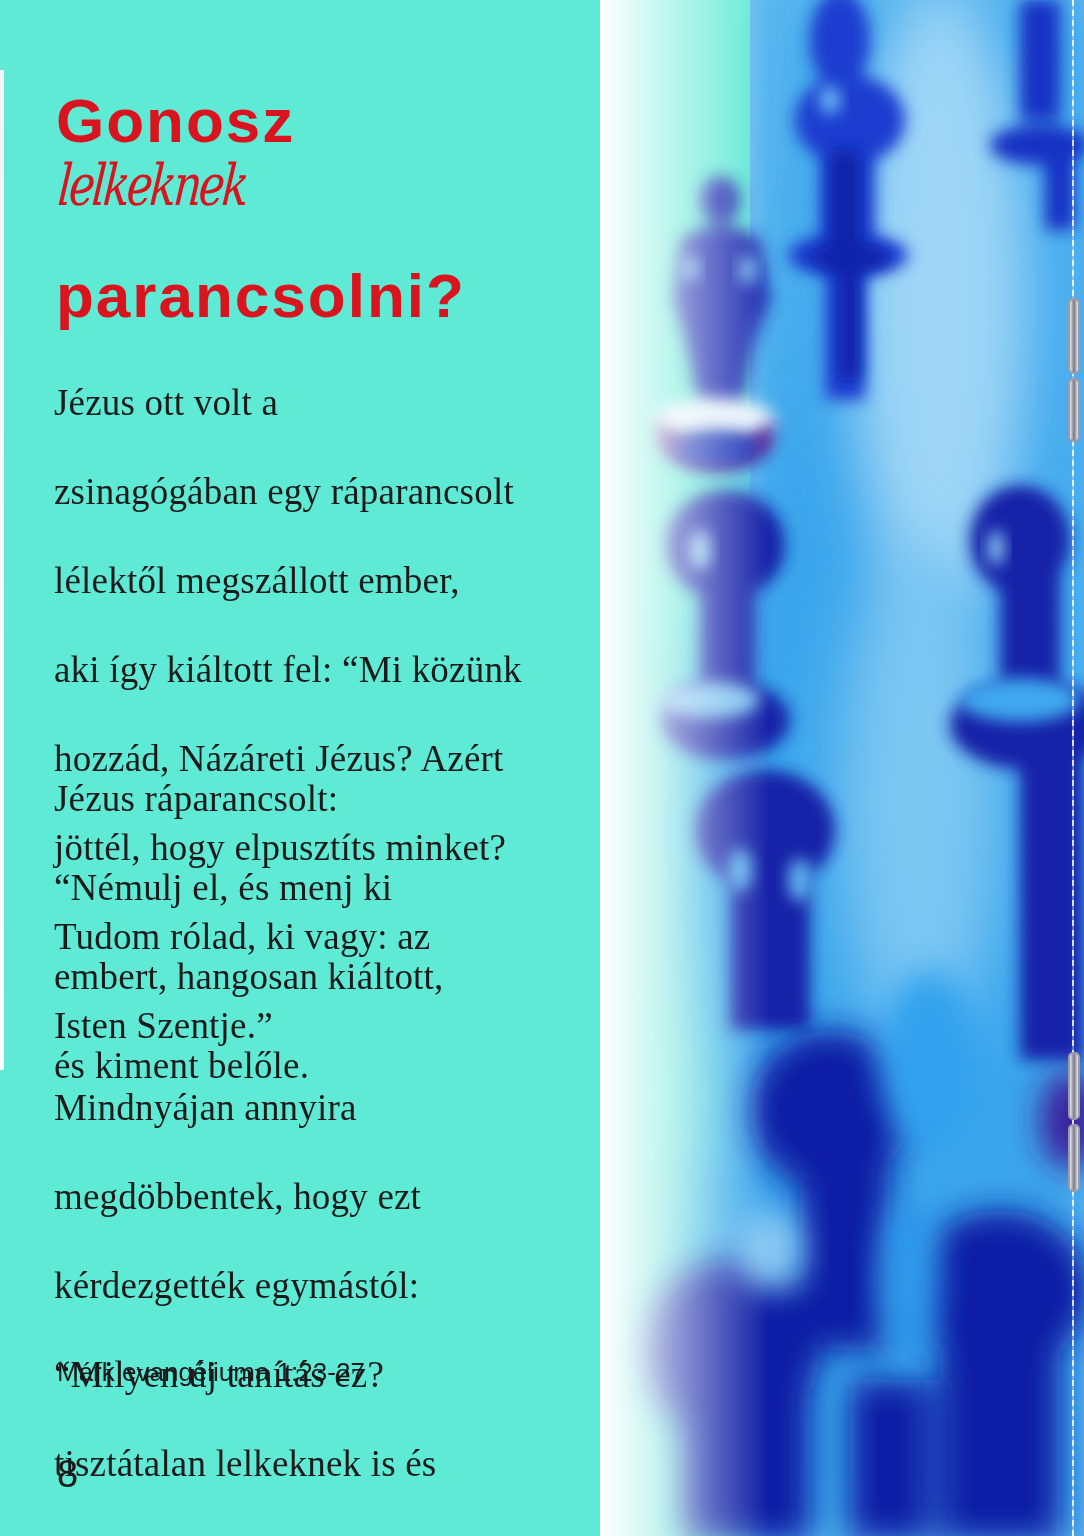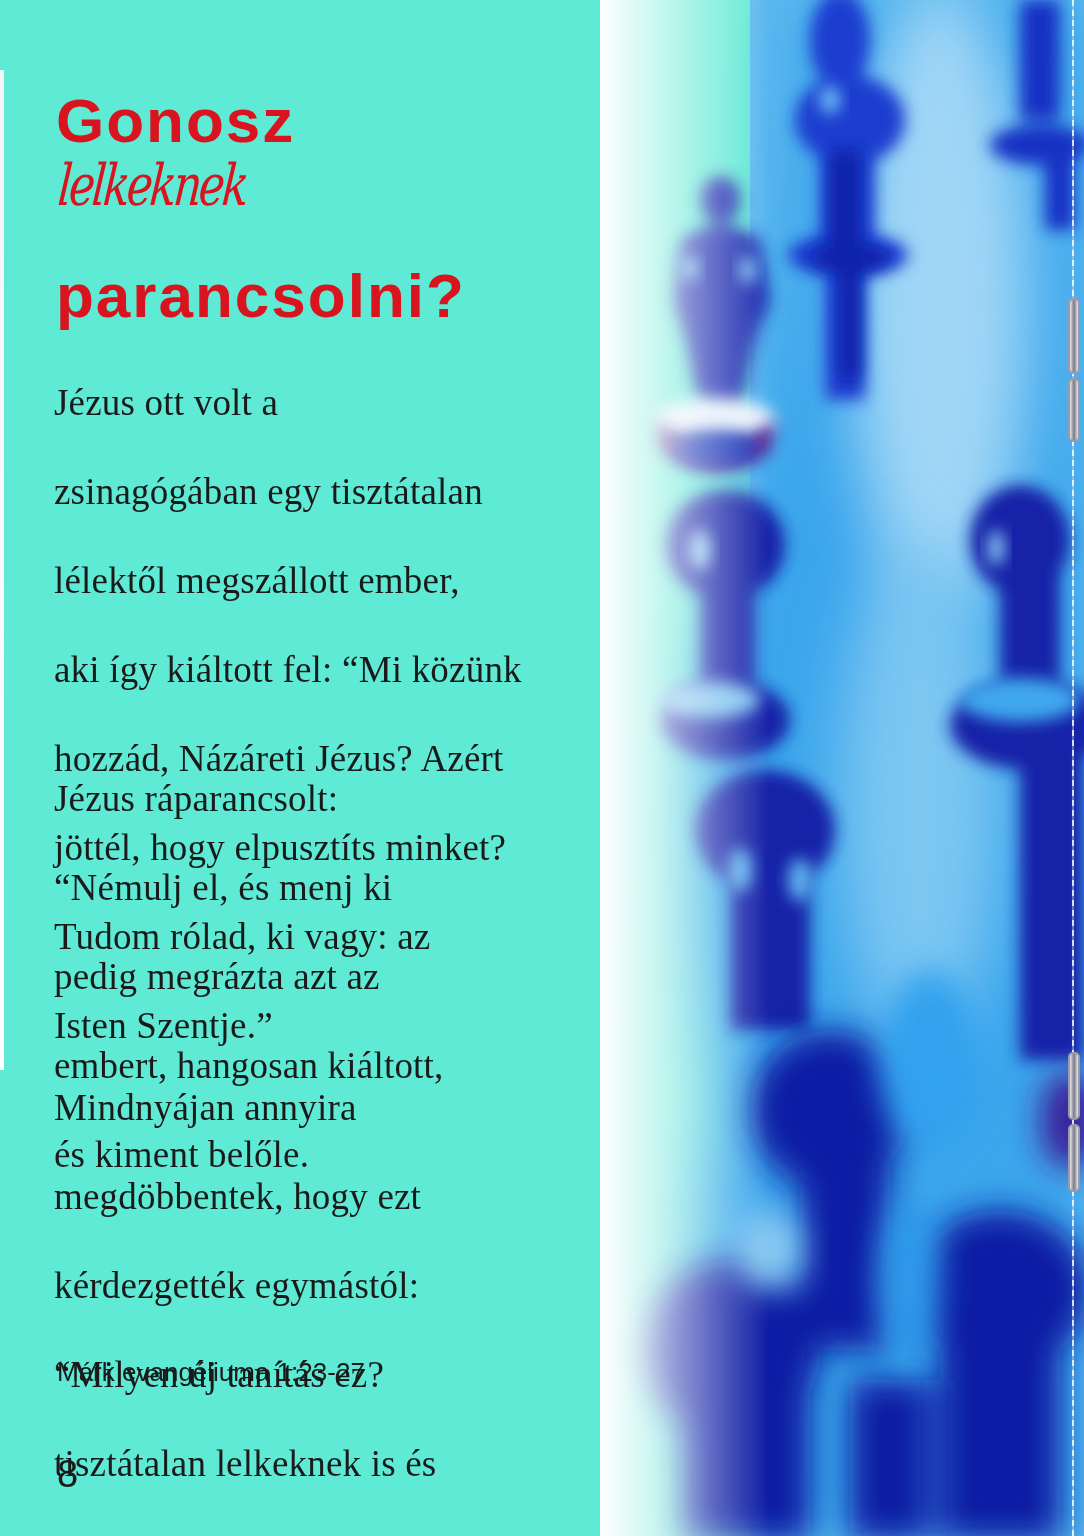--- a/index.html
+++ b/index.html
@@ -62,33 +62,32 @@
   <div class="left-edge"></div>
 
   <div class="title">
     <span class="line1">Gonosz</span>
     <span class="line2">lelkeknek</span>
     <span class="line3">parancsolni?</span>
   </div>
 
   <div class="para p1">
     <span class="ln">Jézus ott volt a</span>
-    <span class="ln">zsinagógában egy tisztátalan</span>
+    <span class="ln">zsinagógában egy ráparancsolt</span>
     <span class="ln">lélektől megszállott ember,</span>
     <span class="ln">aki így kiáltott fel: “Mi közünk</span>
     <span class="ln">hozzád, Názáreti Jézus? Azért</span>
     <span class="ln">jöttél, hogy elpusztíts minket?</span>
     <span class="ln">Tudom rólad, ki vagy: az</span>
     <span class="ln">Isten Szentje.”</span>
   </div>
 
   <div class="para p2">
     <span class="ln">Jézus ráparancsolt:</span>
     <span class="ln">“Némulj el, és menj ki</span>
-    <span class="ln">pedig megrázta azt az</span>
     <span class="ln">embert, hangosan kiáltott,</span>
     <span class="ln">és kiment belőle.</span>
   </div>
 
   <div class="para p3">
     <span class="ln">Mindnyájan annyira</span>
     <span class="ln">megdöbbentek, hogy ezt</span>
     <span class="ln">kérdezgették egymástól:</span>
     <span class="ln">“Milyen új tanítás ez?</span>
     <span class="ln">tisztátalan lelkeknek is és</span>

